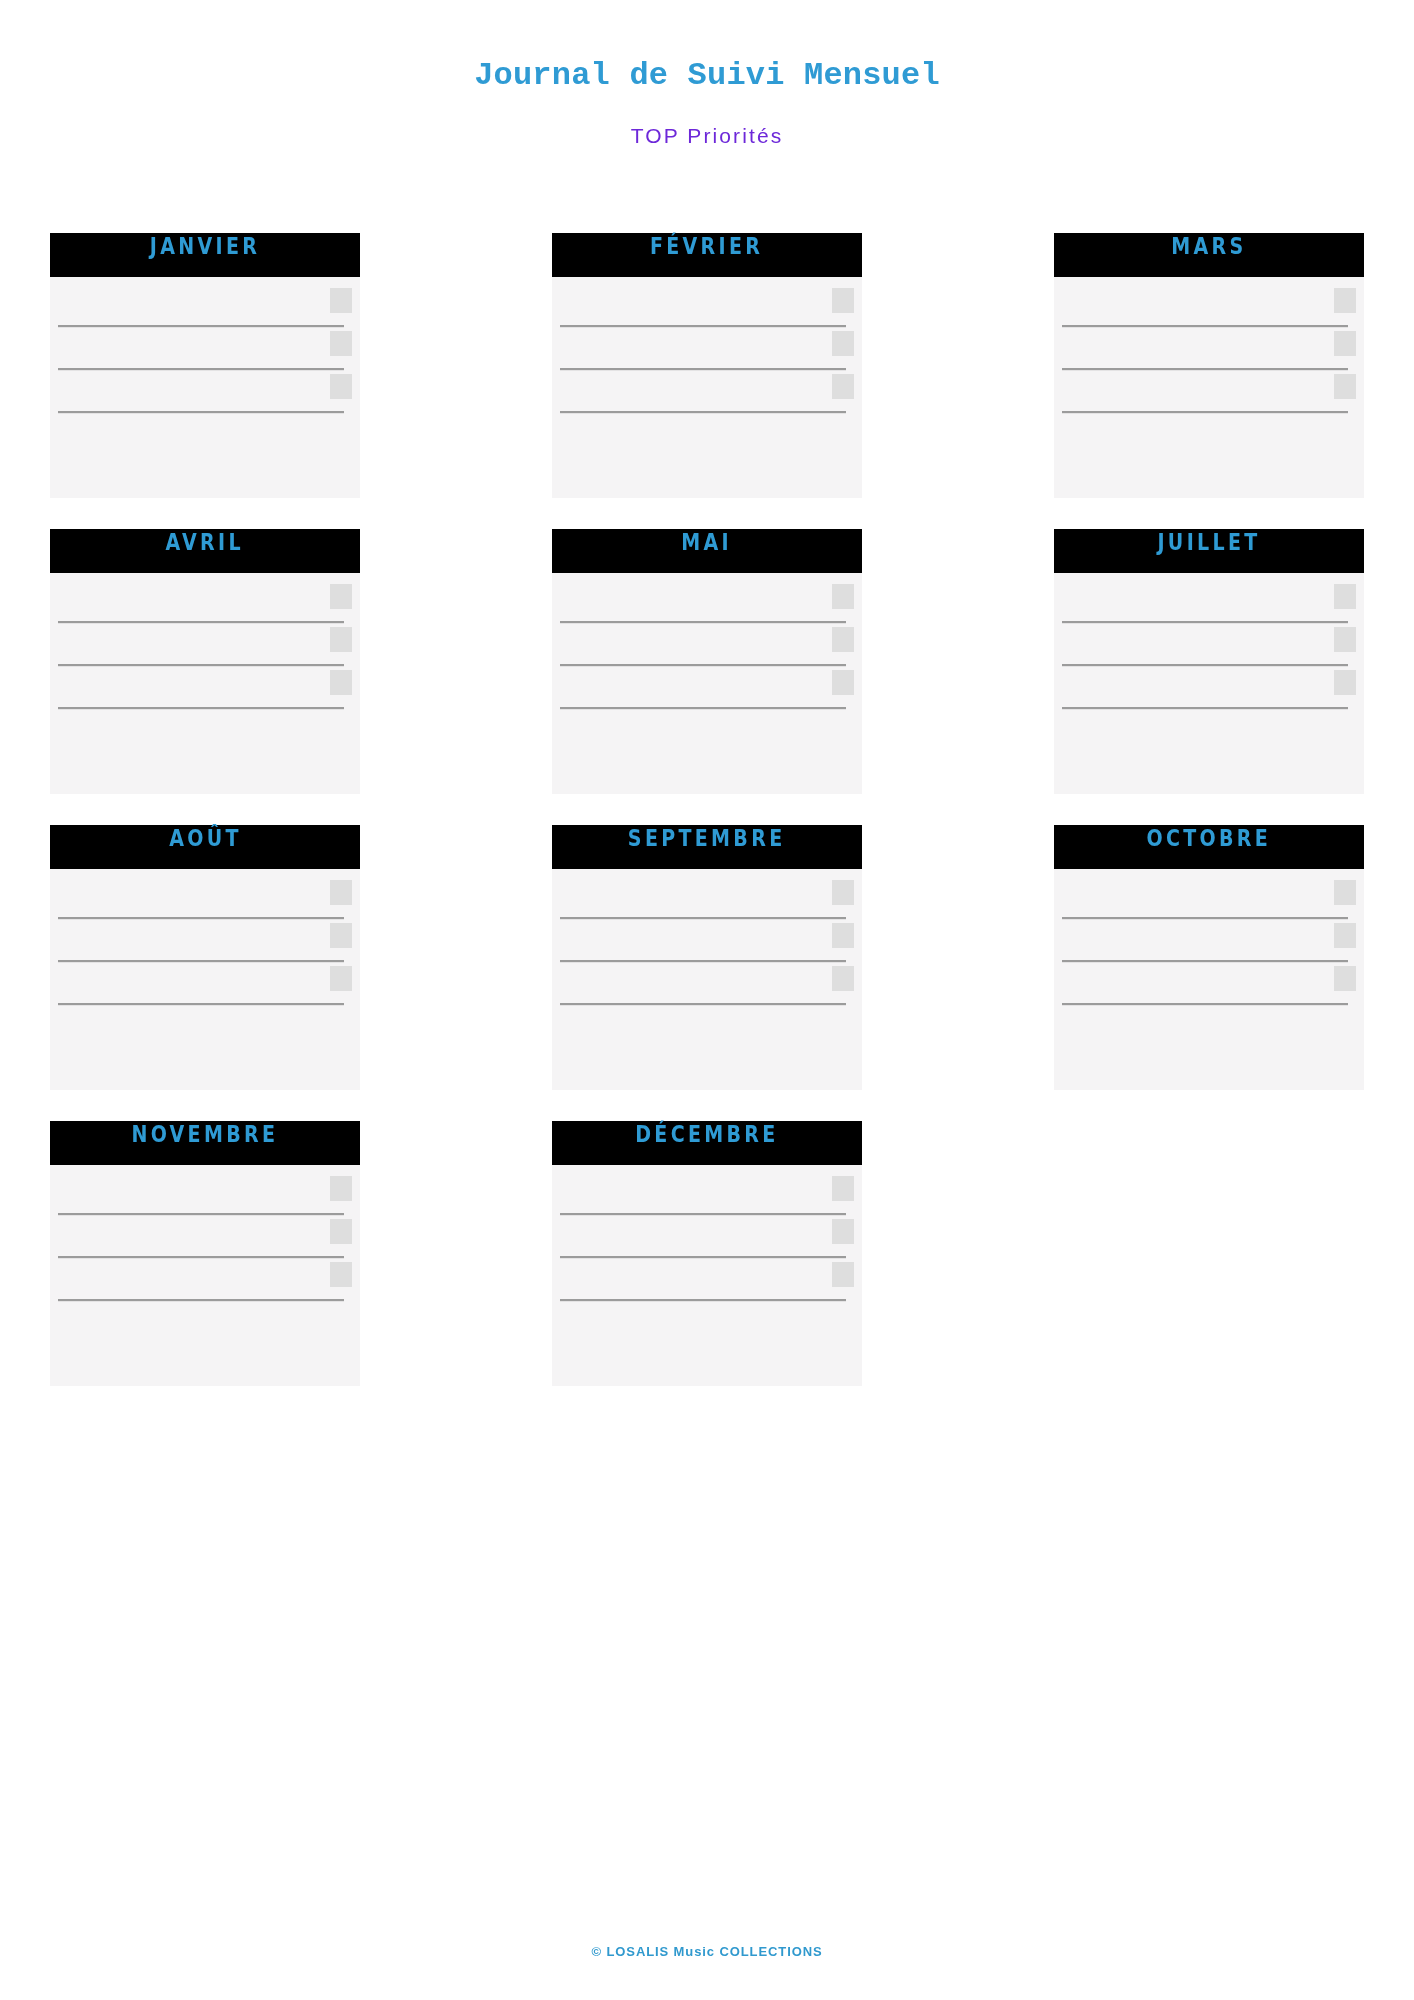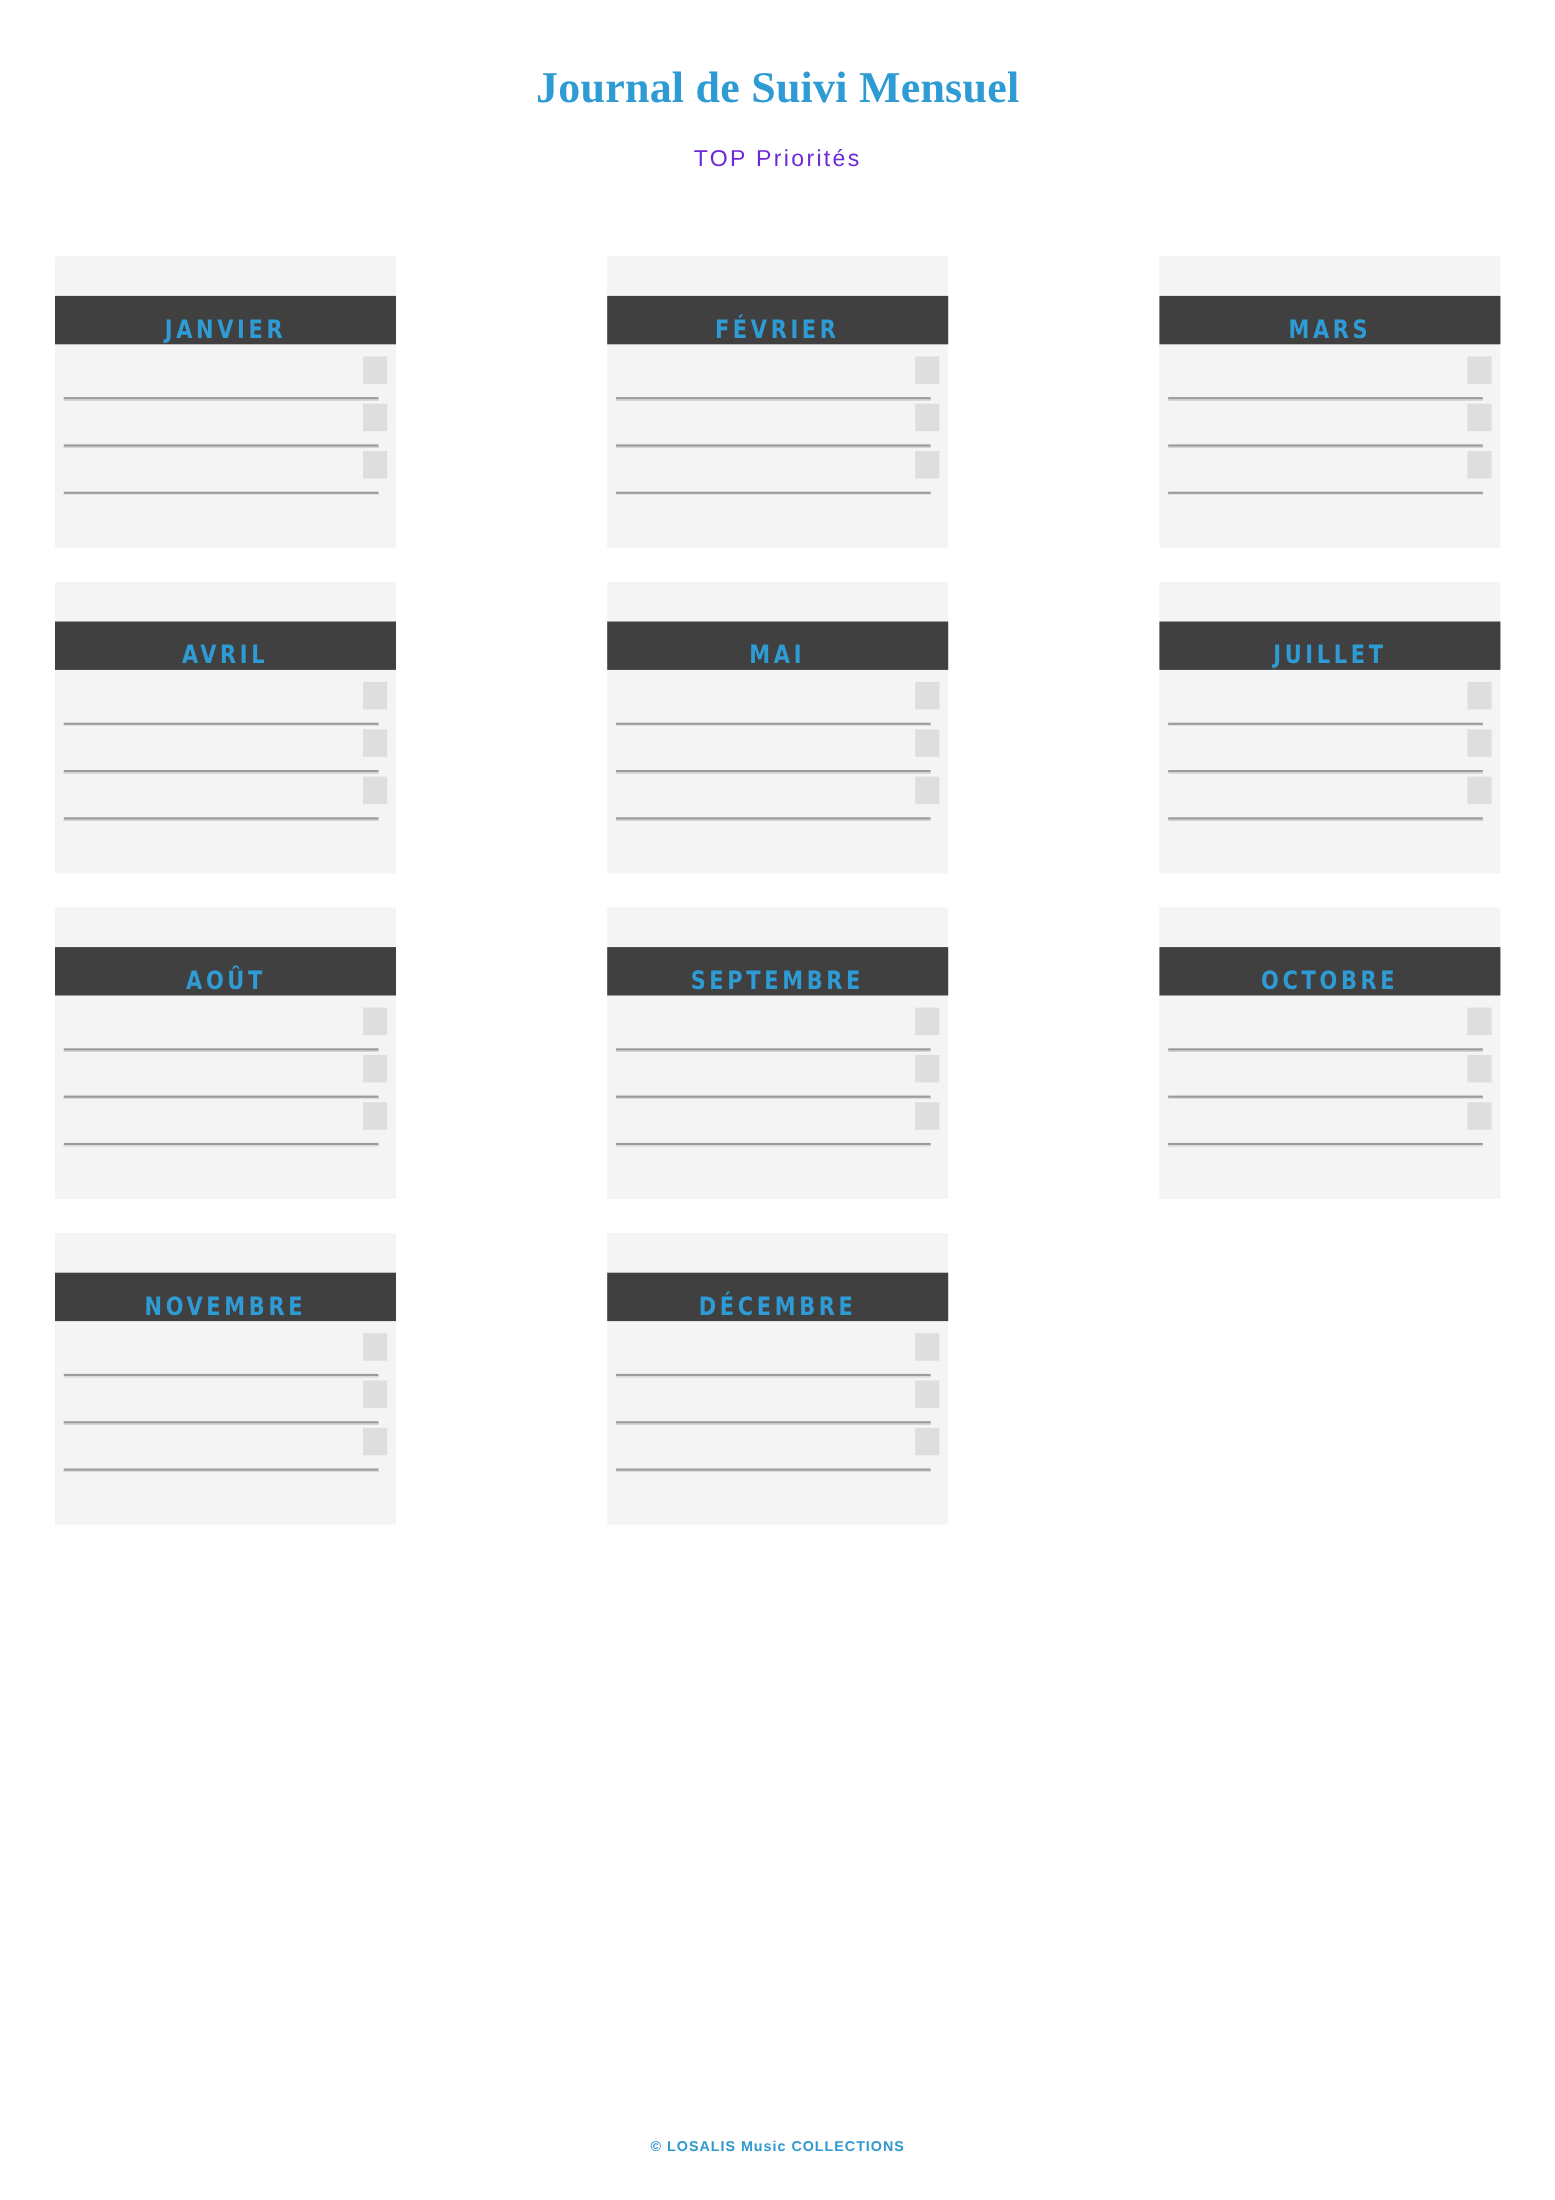--- a/index.html
+++ b/index.html
@@ -20,22 +20,22 @@
     height: 2000px;
     box-sizing: border-box;
   }
 
   
   .header {
     padding-top: 58px;
     text-align: center;
   }
   .page-title {
-    font-family: Liberation Serif, serif;
-    font-size: 40px;
+    font-family: Liberation Mono, monospace;
+    font-size: 32px;
     font-weight: 700;
     color: #2F9BD4;
     letter-spacing: 0.2px;
     line-height: 1.1;
     margin: 0;
   }
   .page-subtitle {
     margin: 0;
     padding-top: 31px;
     font-family: "Liberation Sans", sans-serif;
@@ -61,25 +61,24 @@
   .month-card {
     width: 310px;
     height: 265px;
     background: #F5F4F5;
     position: relative;
     box-sizing: border-box;
   }
 
   .month-header {
     height: 44px;
-    background: #404040;
+    background: #000000;
     display: flex;
-    align-items: flex-end;
+    align-items: flex-start;
     justify-content: center;
-    margin-top: 36px;
   }
   .month-name {
     font-family: "DejaVu Sans Condensed", "Liberation Sans Narrow", "Liberation Sans", sans-serif;
     font-size: 23px;
     font-weight: 700;
     color: #2F9BD4;
     letter-spacing: 3.6px;
     text-transform: uppercase;
     transform: scaleX(0.92);
     white-space: nowrap;

